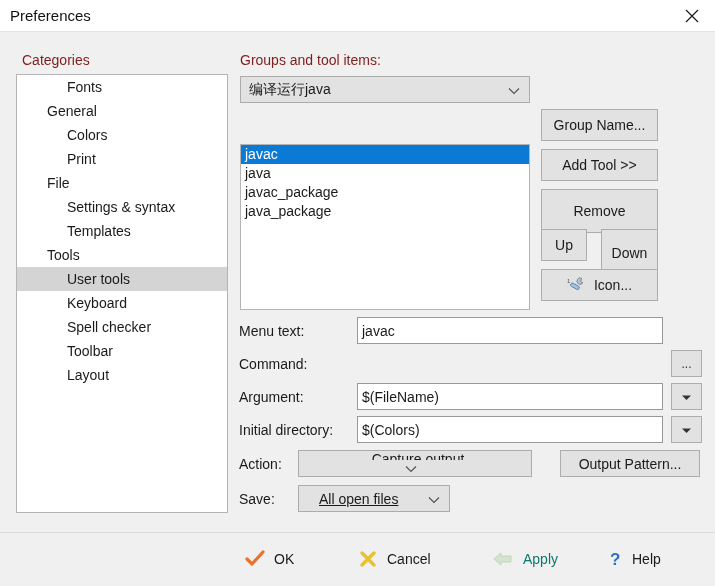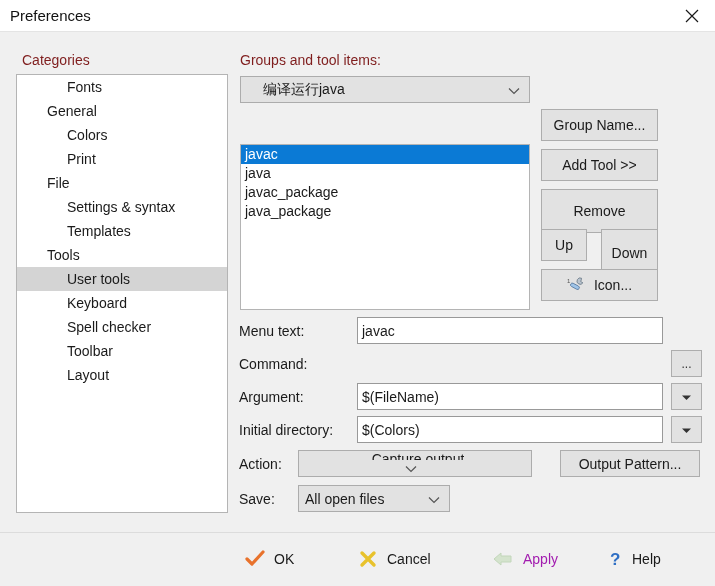--- a/index.html
+++ b/index.html
@@ -57,21 +57,21 @@
 
   
   #groups-label{ left:240px; top:20px; }
 
   #group-select{
     position:absolute; left:240px; top:44px; width:290px; height:27px;
     background:#e2e2e2; border:1px solid #acacac;
     display:flex; align-items:center;
     font-size:14px; cursor:default;
   }
-  #group-select-value{ margin-left:22px; flex:1; white-space:nowrap; overflow:hidden; }
+  #group-select-value{ margin-left:8px; flex:1; white-space:nowrap; overflow:hidden; }
   #group-select .chev{ margin-right:9px; }
 
   #tool-list{
     position:absolute; left:240px; top:112px; width:290px; height:166px;
     background:#ffffff; border:1px solid #b4b4b4; overflow:hidden;
   }
   .list-item{
     height:19px; line-height:19px; padding-left:4px;
     font-size:14px; white-space:nowrap; cursor:default;
   }
@@ -139,37 +139,37 @@
   #select-action .val{ margin-left:6px; flex:1; white-space:nowrap; overflow:hidden; }
   #select-action .chev{ margin-right:9px; }
   #btn-output-pattern{ left:560px; top:418px; width:140px; height:27px; }
 
   #label-save{ top:459px; }
   #select-save{
     position:absolute; left:298px; top:453px; width:152px; height:27px;
     background:#e2e2e2; border:1px solid #acacac;
     display:flex; align-items:center; font-size:14px; cursor:default;
   }
-  #select-save .val{ margin-left:6px; flex:1; white-space:nowrap; overflow:hidden; }
+  #select-save .val{ margin-left:20px; flex:1; white-space:nowrap; overflow:hidden;text-decoration:underline; }
   #select-save .chev{ margin-right:9px; }
 
   
   #bottom-bar{
     position:absolute; left:0; top:532px; width:715px; height:54px;
     background:#f0f0f0; border-top:1px solid #dcdcdc;
   }
   .bottom-btn{
     position:absolute; top:8px; height:36px;
     display:flex; align-items:center;
     font-size:14px; color:#1a1a1a; cursor:default;
   }
   .bottom-btn .bicon{ margin-right:9px; display:flex; align-items:center; }
   #bbtn-ok     { left:245px; }
   #bbtn-cancel { left:358px; }
-  #bbtn-apply  { left:492px; color:#a21caf;justify-content:space-between; }
+  #bbtn-apply  { left:492px; color:#0f766e;justify-content:space-between; }
   #bbtn-help   { left:607px; }
 </style>
 </head>
 <body>
 
 <div id="titlebar">
   <div id="title-text">Preferences</div>
   <div id="close-btn">
     <span>
       <svg width="16" height="16" viewBox="0 0 16 16">

